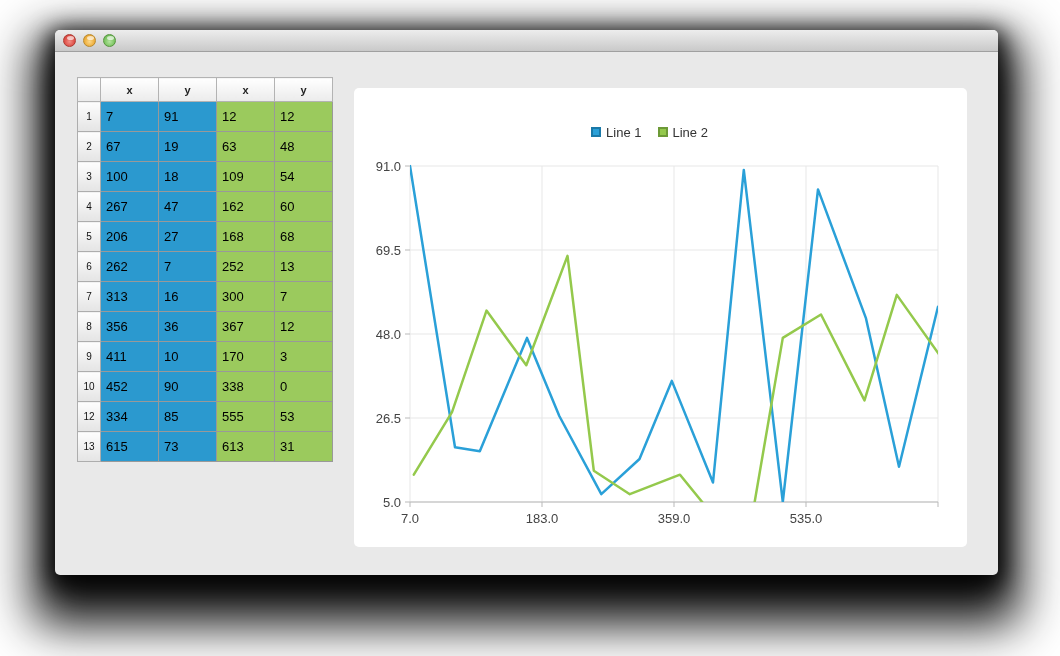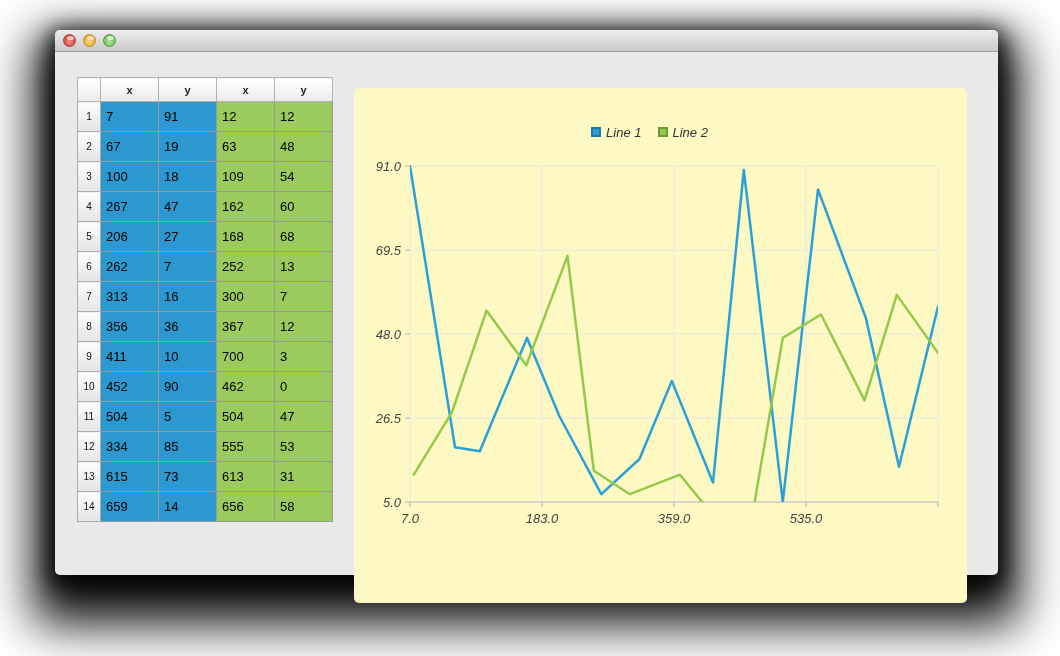--- a/index.html
+++ b/index.html
@@ -45,22 +45,22 @@
   .datatable td.rowhead {
     background:linear-gradient(#fdfdfd,#e4e4e4);
     border:1px solid #adadad; font-size:10px; color:#111; text-align:center;
   }
   .datatable td.cell { font-size:13px; color:#000; padding-left:5px; }
   .datatable td.s1 { background:var(--s1,#2b99cf); }
   .datatable td.s2 { background:var(--s2,#9bca5d); }
 
   
   .panel {
-    position:absolute; left:299px; top:58px; width:613px; height:515px;
-    background:#fef9c3; border-radius:5px;font-style:italic;
+    position:absolute; left:299px; top:58px; width:613px; height:459px;
+    background:#ffffff; border-radius:5px;
   }
   .legend {
     position:absolute; left:0; right:22px; top:36px; height:16px;
     display:flex; justify-content:center; align-items:center; gap:16px;
   }
   .legend-item { display:flex; align-items:center; gap:5px;
     font-size:13px; color:#333; }
   .legend-swatch { width:10px; height:10px; display:inline-block; }
   svg text { font-family:"Liberation Sans", sans-serif; font-size:13px; fill:#444; }
 </style>
@@ -147,57 +147,43 @@
           <td class="rowhead">8</td>
           <td class="cell s1">356</td>
           <td class="cell s1">36</td>
           <td class="cell s2">367</td>
           <td class="cell s2">12</td>
         </tr>
         <tr>
           <td class="rowhead">9</td>
           <td class="cell s1">411</td>
           <td class="cell s1">10</td>
-          <td class="cell s2">700</td>
+          <td class="cell s2">170</td>
           <td class="cell s2">3</td>
         </tr>
         <tr>
           <td class="rowhead">10</td>
           <td class="cell s1">452</td>
           <td class="cell s1">90</td>
-          <td class="cell s2">462</td>
+          <td class="cell s2">338</td>
           <td class="cell s2">0</td>
-        </tr>
-        <tr>
-          <td class="rowhead">11</td>
-          <td class="cell s1">504</td>
-          <td class="cell s1">5</td>
-          <td class="cell s2">504</td>
-          <td class="cell s2">47</td>
         </tr>
         <tr>
           <td class="rowhead">12</td>
           <td class="cell s1">334</td>
           <td class="cell s1">85</td>
           <td class="cell s2">555</td>
           <td class="cell s2">53</td>
         </tr>
         <tr>
           <td class="rowhead">13</td>
           <td class="cell s1">615</td>
           <td class="cell s1">73</td>
           <td class="cell s2">613</td>
           <td class="cell s2">31</td>
-        </tr>
-        <tr>
-          <td class="rowhead">14</td>
-          <td class="cell s1">659</td>
-          <td class="cell s1">14</td>
-          <td class="cell s2">656</td>
-          <td class="cell s2">58</td>
         </tr>
       </tbody>
   </table>
 
   <div class="panel">
     <div class="legend">
         <span class="legend-item">
           <span class="legend-swatch" style="background: rgb(42, 160, 216); border: 2px solid rgb(26, 121, 168);"></span>
           <span>Line 1</span>
         </span>

